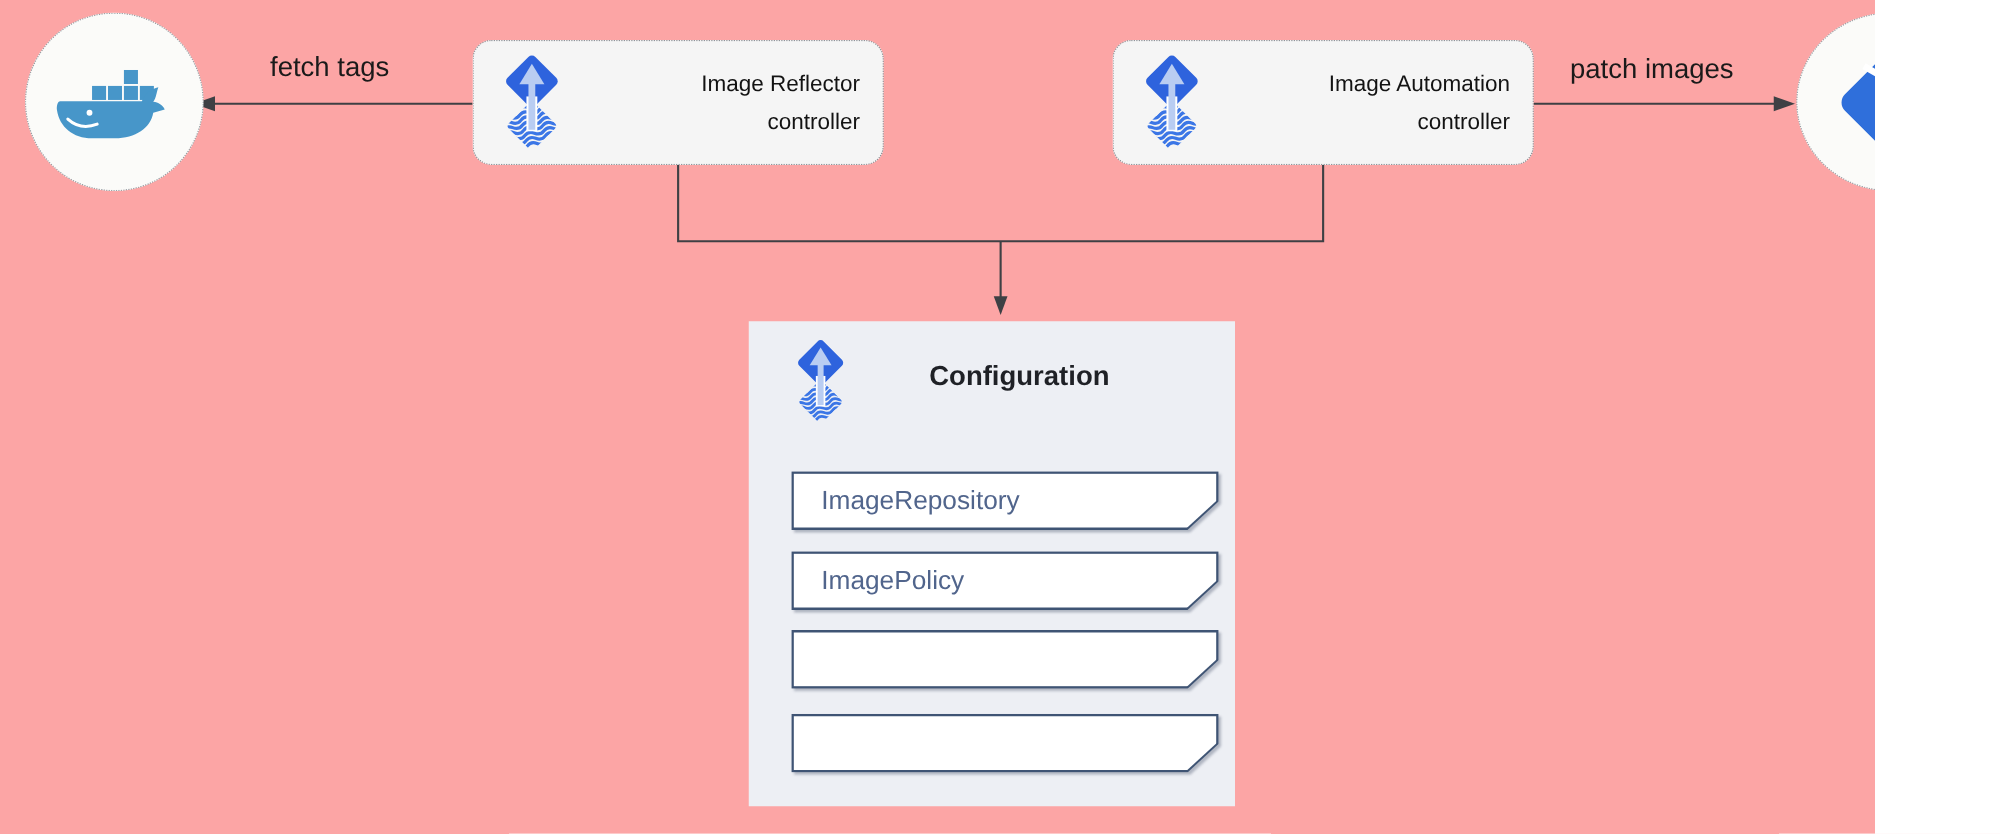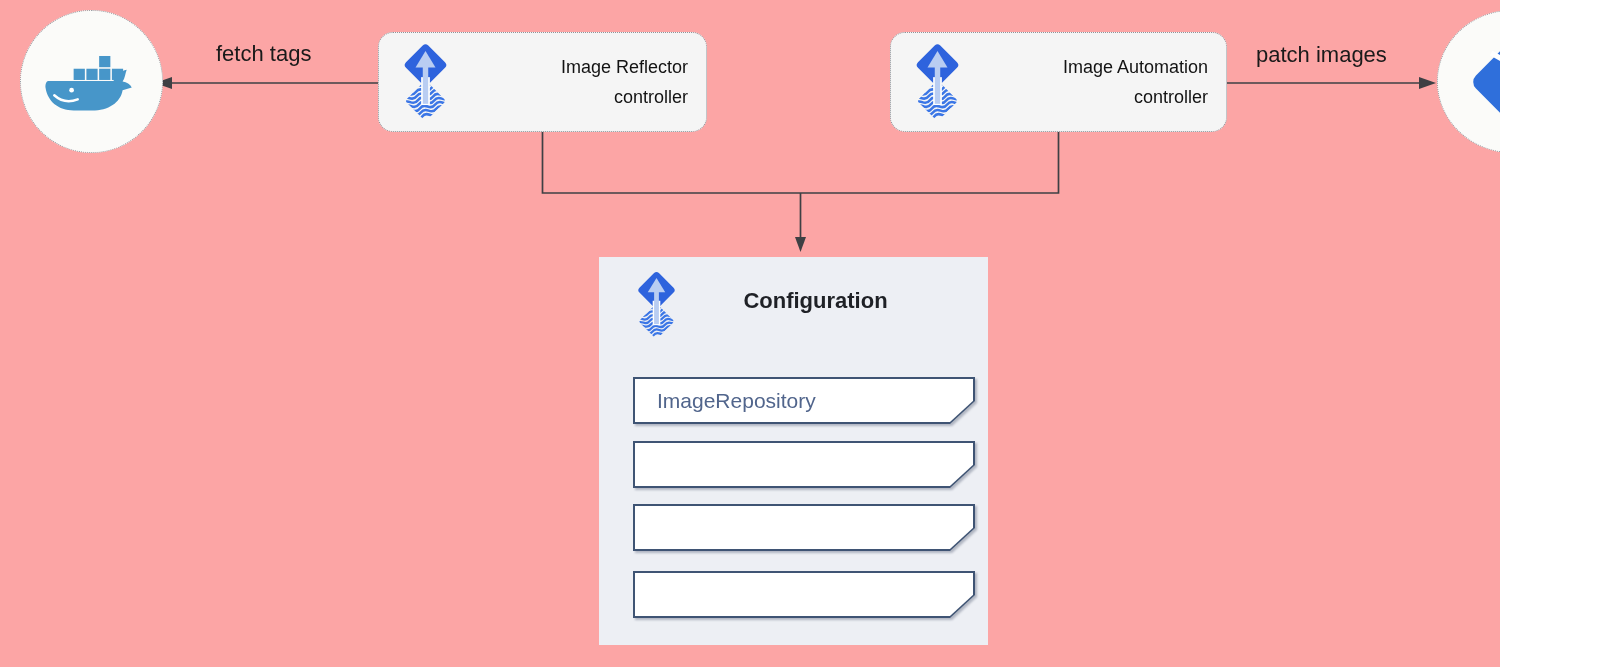--- a/index.html
+++ b/index.html
@@ -172,20 +172,21 @@
       </div>
       <span class="card-label">ImageRepository</span>
     </div>
 
     <div class="card-wrap card-2">
       <div class="card-shape">
         <div class="card-border">
           <div class="card-inner"></div>
         </div>
       </div>
+      <span class="card-label">ImagePolicy</span>
     </div>
 
     <div class="card-wrap card-3">
       <div class="card-shape">
         <div class="card-border">
           <div class="card-inner"></div>
         </div>
       </div>
     </div>
 

